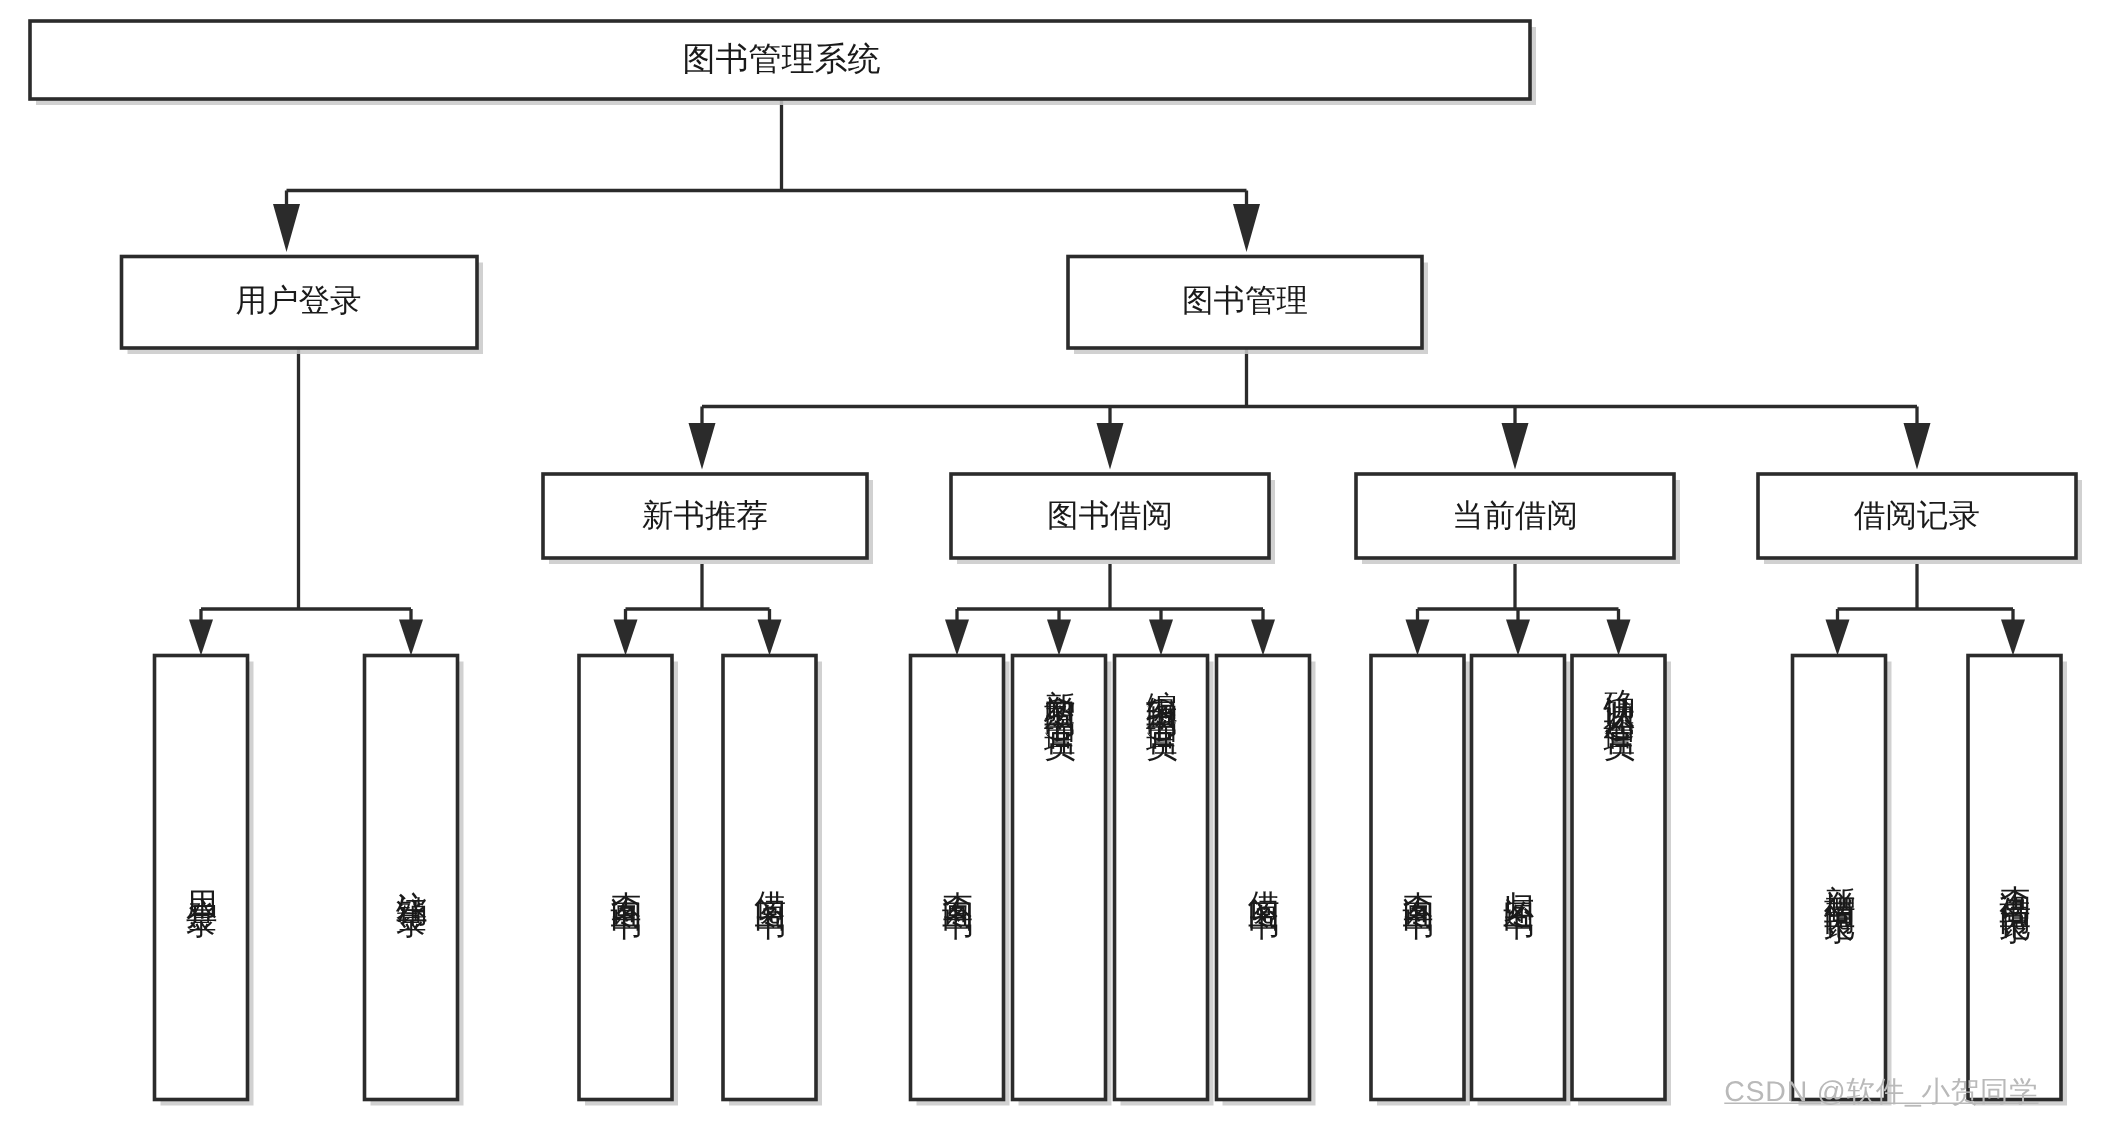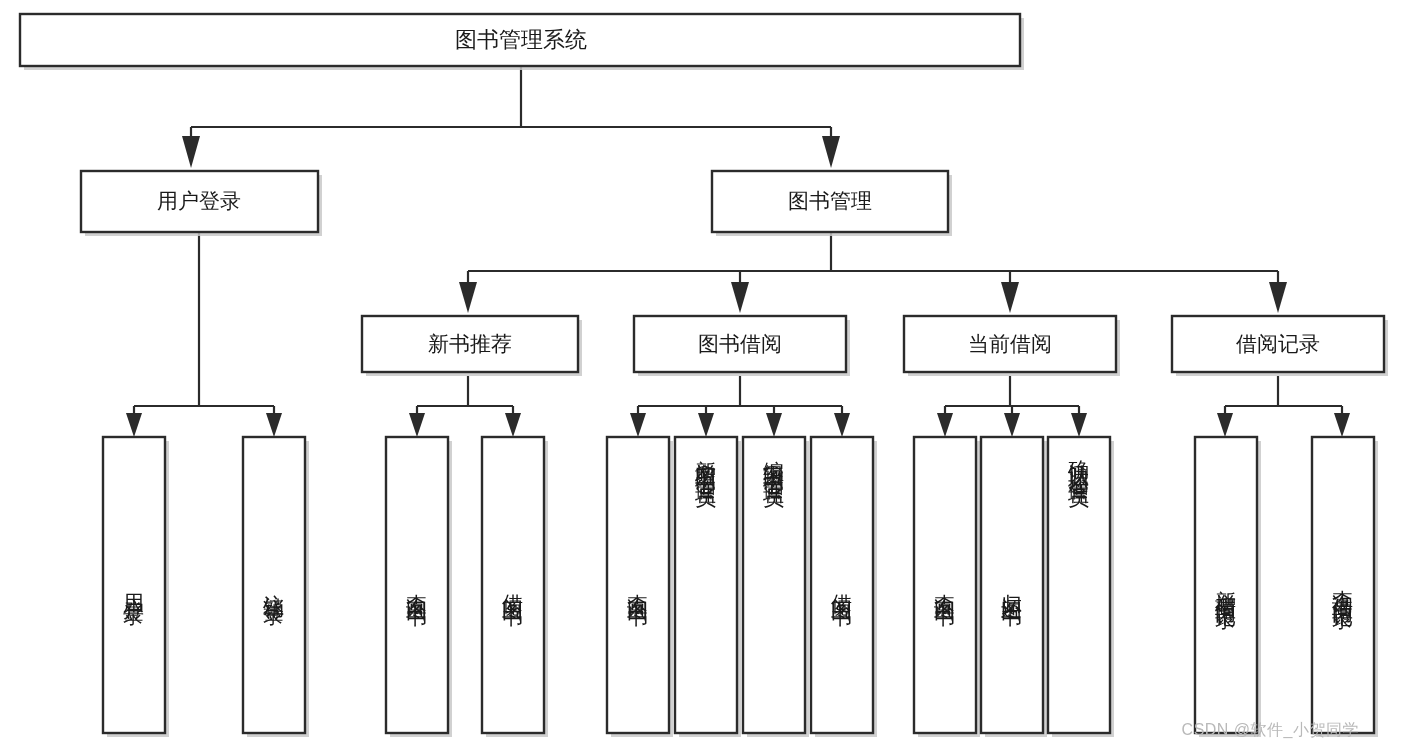--- a/index.html
+++ b/index.html
@@ -75,24 +75,25 @@
     line-height: 1.0;
     color: #1a1a1a;
     letter-spacing: 4px;
     white-space: nowrap;
   }
   #watermark {
     position: absolute;
     right: 8px;
     bottom: 6px;
     font-family: "Liberation Sans", "DejaVu Sans", sans-serif;
-    font-size: 16px;
+    font-size: 19px;
     color: #b9b9b9;
     letter-spacing: 0.5px;
     white-space: nowrap;
+    text-decoration: underline;
   }
 </style>
 </head>
 <body>
 
 <div id="diagram-root">
 
   <svg class="diagram" viewBox="0 0 1405 747">
 
     <g>

